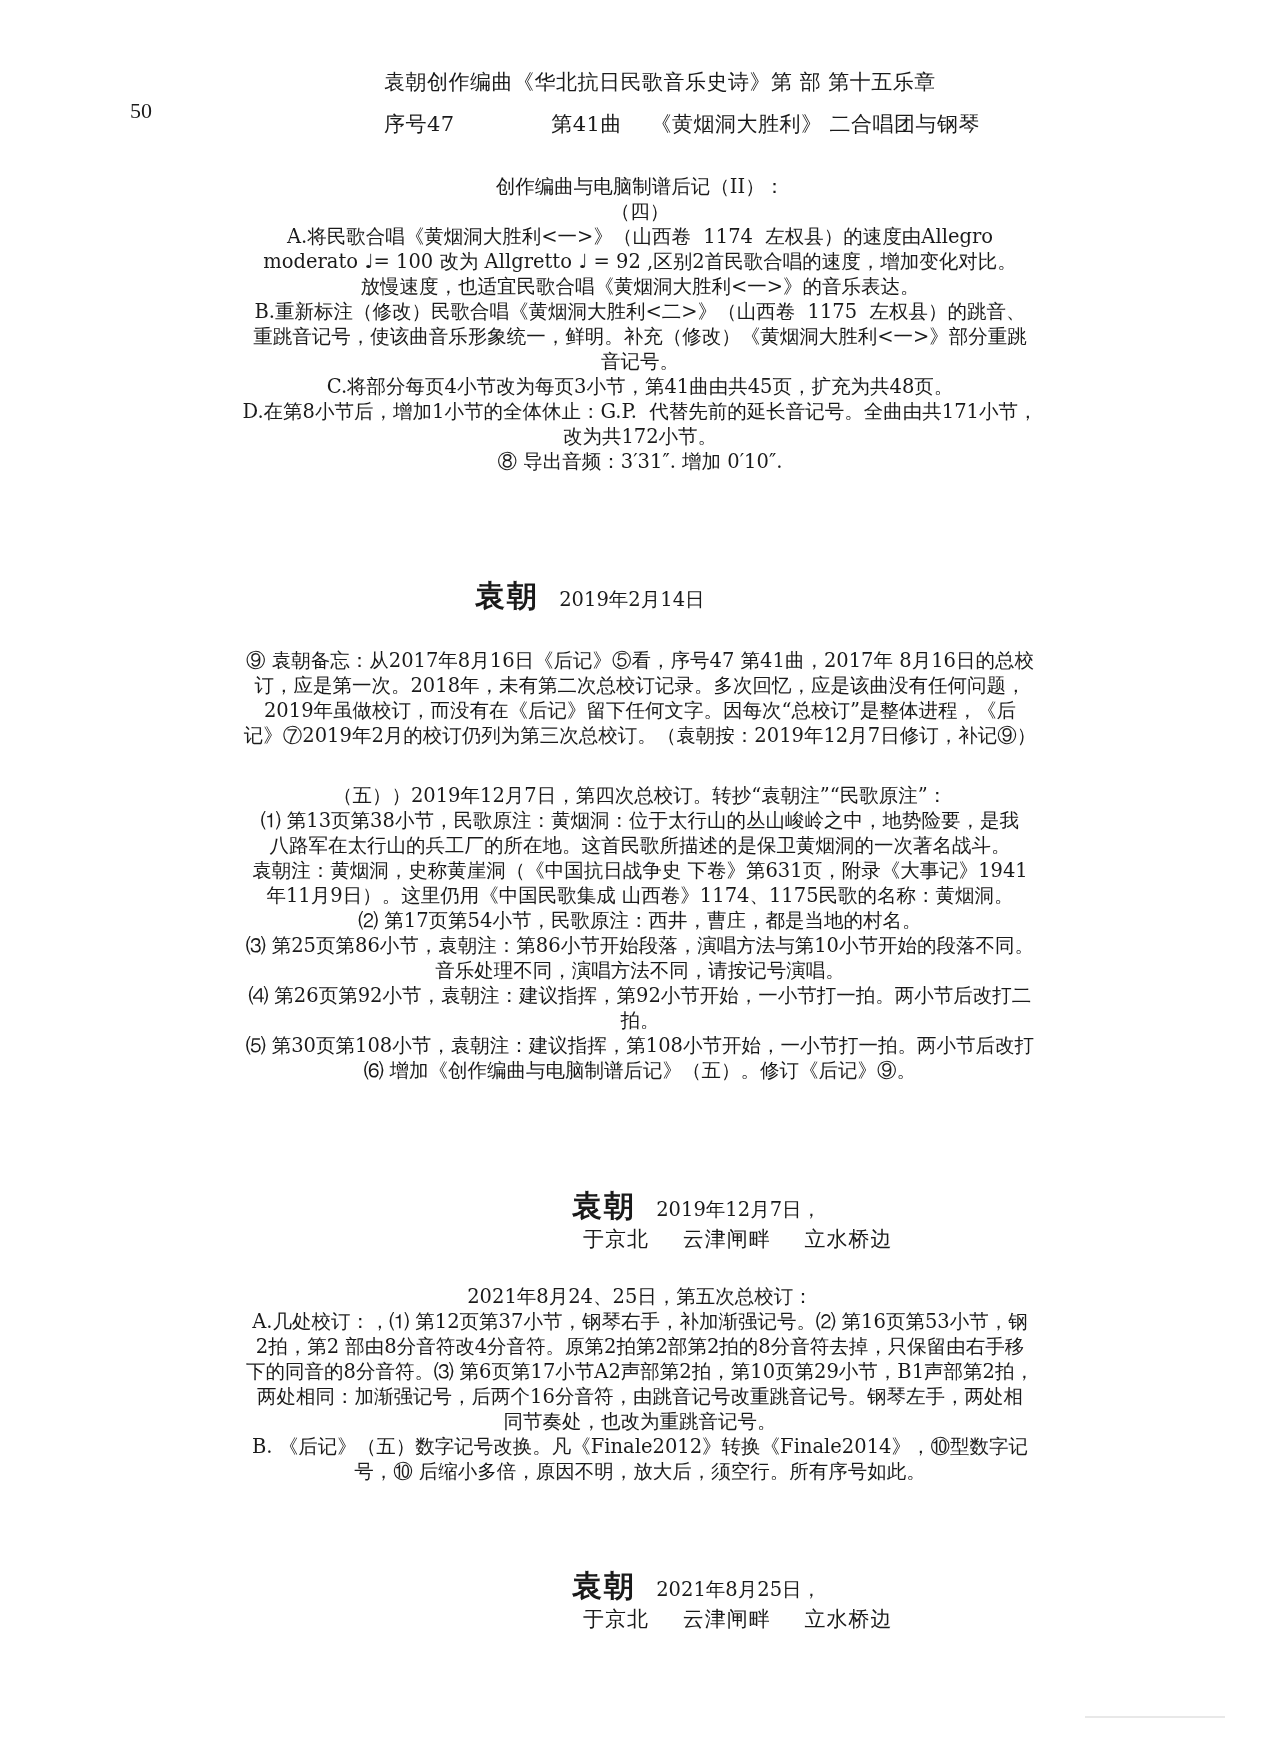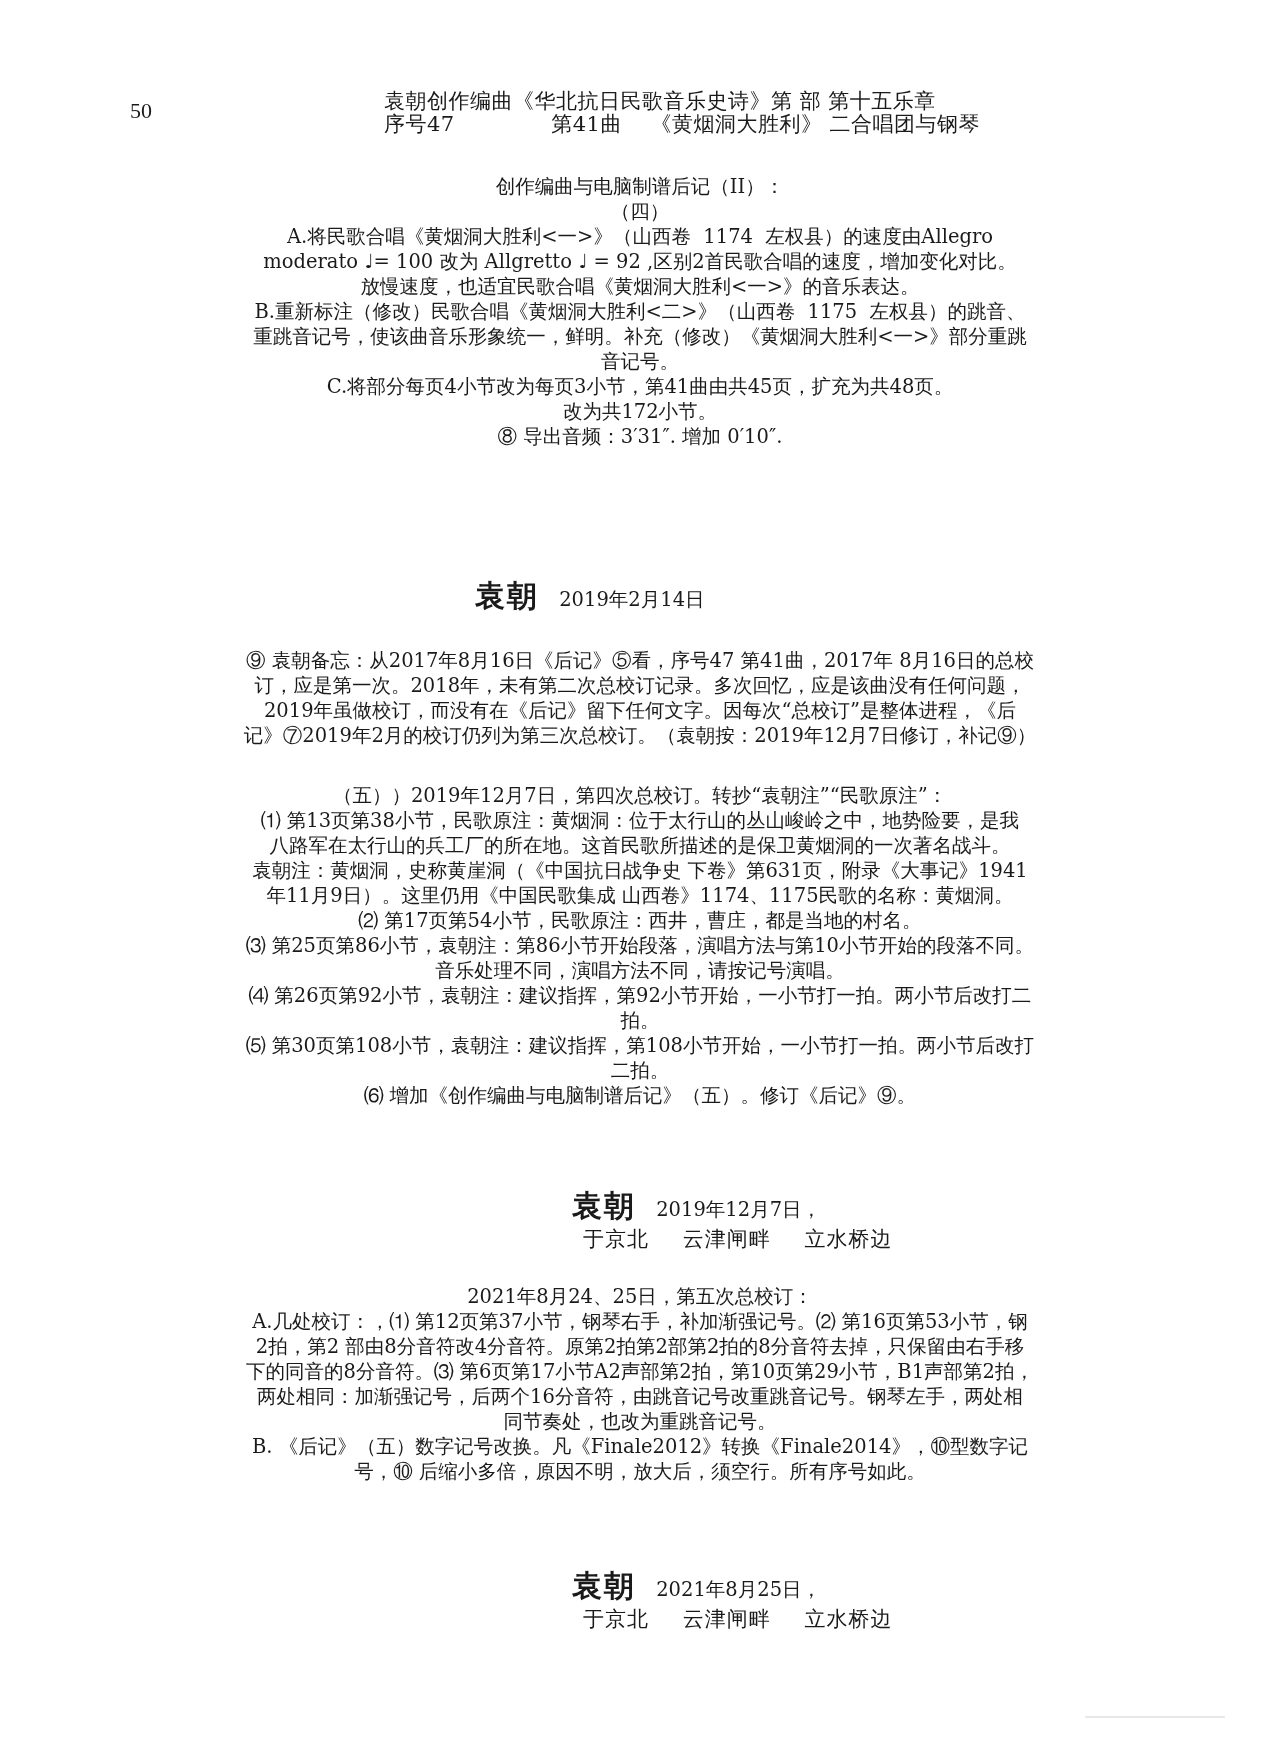--- a/index.html
+++ b/index.html
@@ -1,21 +1,21 @@
 <!DOCTYPE html>
 <html><head>
   <meta charset="utf-8">
   <style>
     html, body { margin:0; padding:0; background:#ffffff; }
     body { width:1278px; height:1757px; position:relative; overflow:hidden;
            font-family:"DejaVu Serif","Liberation Serif",serif; color:#1a1a1a; }
     .abs { position:absolute; white-space:nowrap; }
     .page-num { left:130px; top:98px; font-size:22px; font-family:"Liberation Serif",serif; }
     .hdr { left:384px; font-size:21px; letter-spacing:0.5px; }
-    .hdr1 { top:87px; }
+    .hdr1 { top:68px; }
     .hdr2 { top:110px; }
     .hdr2 span { display:inline-block; }
     .body-text { position:absolute; left:145px; width:990px; font-size:19.5px; line-height:25px; }
     .body-text p { margin:0; white-space:pre-wrap;text-align:center; }
     .sig { position:absolute; font-size:19.5px; }
     .sig-name { font-weight:bold; font-size:30px; font-family:"DejaVu Sans","Liberation Sans",sans-serif; margin-right:14px; letter-spacing:2px; }
     .sig-place { position:absolute; font-size:21px; letter-spacing:1px; }
     .sig-place span { margin-right:26px; }
     .watermark { position:absolute; left:1085px; top:1716px; width:140px; height:2px; background:#e8e8e8; }
   </style>
@@ -34,20 +34,21 @@
 <div class="body-text" style="top:174px;">
   <p>创作编曲与电脑制谱后记（II）：</p>
   <p>（四）</p>
   <p>A.将民歌合唱《黄烟洞大胜利&lt;一&gt;》（山西卷  1174  左权县）的速度由Allegro</p>
   <p>moderato ♩= 100 改为 Allgretto ♩ = 92 ,区别2首民歌合唱的速度，增加变化对比。</p>
   <p>放慢速度，也适宜民歌合唱《黄烟洞大胜利&lt;一&gt;》的音乐表达。</p>
   <p>B.重新标注（修改）民歌合唱《黄烟洞大胜利&lt;二&gt;》（山西卷  1175  左权县）的跳音、</p>
   <p>重跳音记号，使该曲音乐形象统一，鲜明。补充（修改）《黄烟洞大胜利&lt;一&gt;》部分重跳</p>
   <p>音记号。</p>
   <p>C.将部分每页4小节改为每页3小节，第41曲由共45页，扩充为共48页。</p>
+  <p>D.在第8小节后，增加1小节的全体休止：G.P.  代替先前的延长音记号。全曲由共171小节，</p>
   <p>改为共172小节。</p>
   <p>⑧ 导出音频：3′31″. 增加 0′10″.</p>
 </div>
 
 <div class="sig" style="left:475px; top:576px;">
   <span class="sig-name">袁朝</span>
   <span>2019年2月14日</span>
 </div>
 
 <div class="body-text" style="top:648px;">
@@ -62,21 +63,20 @@
   <p>⑴ 第13页第38小节，民歌原注：黄烟洞：位于太行山的丛山峻岭之中，地势险要，是我</p>
   <p>八路军在太行山的兵工厂的所在地。这首民歌所描述的是保卫黄烟洞的一次著名战斗。</p>
   <p>袁朝注：黄烟洞，史称黄崖洞（《中国抗日战争史 下卷》第631页，附录《大事记》1941</p>
   <p>年11月9日）。这里仍用《中国民歌集成 山西卷》1174、1175民歌的名称：黄烟洞。</p>
   <p>⑵ 第17页第54小节，民歌原注：西井，曹庄，都是当地的村名。</p>
   <p>⑶ 第25页第86小节，袁朝注：第86小节开始段落，演唱方法与第10小节开始的段落不同。</p>
   <p>音乐处理不同，演唱方法不同，请按记号演唱。</p>
   <p>⑷ 第26页第92小节，袁朝注：建议指挥，第92小节开始，一小节打一拍。两小节后改打二</p>
   <p>拍。</p>
   <p>⑸ 第30页第108小节，袁朝注：建议指挥，第108小节开始，一小节打一拍。两小节后改打</p>
-  <p>二拍。</p>
   <p>⑹ 增加《创作编曲与电脑制谱后记》（五）。修订《后记》⑨。</p>
 </div>
 
 <div class="sig" style="left:572px; top:1186px;">
   <span class="sig-name">袁朝</span>
   <span>2019年12月7日，</span>
 </div>
 <div class="sig-place" style="left:583px; top:1225px;">
   <span>于京北</span>
   <span>云津闸畔</span>

